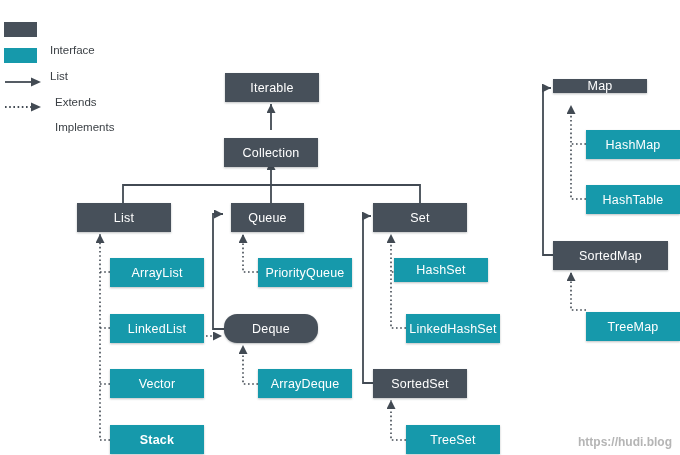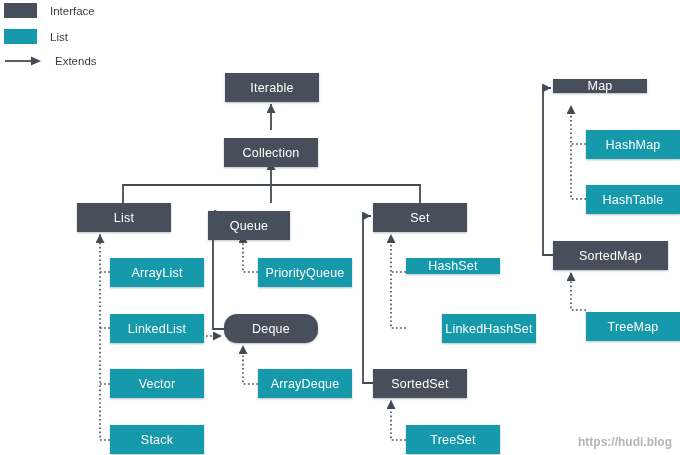--- a/index.html
+++ b/index.html
@@ -5,21 +5,21 @@
   html,body{margin:0;padding:0;background:#fff;}
   .stage{
     position:relative;width:680px;height:455px;background:#fff;overflow:hidden;
     font-family:"Liberation Sans","DejaVu Sans",sans-serif;
   }
   
   .legend-row{position:absolute;left:4px;display:flex;align-items:center;}
   .legend-swatch{width:33px;height:15px;flex:0 0 33px;}
   .legend-swatch.interface{background:var(--c-interface);}
   .legend-swatch.class{background:var(--c-class);}
-  .legend-label{margin-left:13px;font-size:11.5px;color:var(--c-legend-text);white-space:nowrap;}
+  .legend-label{margin-left:13px;font-size:11.5px;color:var(--c-legend-text);white-space:nowrap;margin-top:41px;}
   .legend-arrow{width:38px;height:12px;flex:0 0 38px;}
   .legend-arrow line{stroke:var(--c-line);stroke-width:1.8;}
   .legend-arrow line.dotted{stroke-dasharray:1.6 2.6;}
   .legend-arrow polygon{fill:var(--c-line);}
   
   .node{
     position:absolute;display:flex;align-items:center;justify-content:center;
     color:var(--c-node-text);font-size:12.5px;letter-spacing:.2px;
     box-shadow:0 1px 2px rgba(40,45,50,.3);
   }
@@ -63,34 +63,34 @@
       <path d="M406,440 L391,440 L391,400" class="implements" marker-end="url(#arrowhead)"></path>
       <path d="M586,199 L571,199 L571,105" class="implements" marker-end="url(#arrowhead)"></path>
       <path d="M586,144 L571,144" class="implements"></path>
       <path d="M586,310 L571,310 L571,272" class="implements" marker-end="url(#arrowhead)"></path>
     </svg>
 
   <div>
       <div class="node interface" style="left: 225px; top: 73px; width: 94px; height: 29px;">Iterable</div>
       <div class="node interface" style="left: 224px; top: 130px; width: 94px; height: 29px; margin-top: 8px;">Collection</div>
       <div class="node interface" style="left: 77px; top: 203px; width: 94px; height: 29px;">List</div>
-      <div class="node interface" style="left: 208px; top: 203px; width: 82px; height: 29px; margin-top: 8px;">Queue</div>
+      <div class="node interface" style="left: 231px; top: 203px; width: 73px; height: 29px;">Queue</div>
       <div class="node interface" style="left: 373px; top: 203px; width: 94px; height: 29px;">Set</div>
       <div class="node interface" style="left: 224px; top: 314px; width: 94px; height: 29px; border-radius: 13px;">Deque</div>
       <div class="node interface" style="left: 373px; top: 369px; width: 94px; height: 29px;">SortedSet</div>
       <div class="node interface" style="left: 553px; top: 79px; width: 94px; height: 14px;">Map</div>
       <div class="node interface" style="left: 553px; top: 241px; width: 115px; height: 29px;">SortedMap</div>
       <div class="node class" style="left: 110px; top: 258px; width: 94px; height: 29px;">ArrayList</div>
       <div class="node class" style="left: 110px; top: 314px; width: 94px; height: 29px;">LinkedList</div>
       <div class="node class" style="left: 110px; top: 369px; width: 94px; height: 29px;">Vector</div>
-      <div class="node class" style="left: 110px; top: 425px; width: 94px; height: 29px;">Stack</div>
+      <div class="node class" style="left: 110px; top: 425px; width: 94px; height: 29px; font-weight: bold;">Stack</div>
       <div class="node class" style="left: 258px; top: 258px; width: 94px; height: 29px;">PriorityQueue</div>
       <div class="node class" style="left: 258px; top: 369px; width: 94px; height: 29px;">ArrayDeque</div>
-      <div class="node class" style="left: 406px; top: 258px; width: 94px; height: 16px;">HashSet</div>
-      <div class="node class" style="left: 406px; top: 314px; width: 94px; height: 29px; margin-left: 36px;">LinkedHashSet</div>
+      <div class="node class" style="left: 394px; top: 258px; width: 94px; height: 24px;">HashSet</div>
+      <div class="node class" style="left: 406px; top: 314px; width: 94px; height: 29px;">LinkedHashSet</div>
       <div class="node class" style="left: 406px; top: 425px; width: 94px; height: 29px;">TreeSet</div>
       <div class="node class" style="left: 586px; top: 130px; width: 94px; height: 29px;">HashMap</div>
       <div class="node class" style="left: 586px; top: 185px; width: 94px; height: 29px;">HashTable</div>
       <div class="node class" style="left: 586px; top: 312px; width: 94px; height: 29px;">TreeMap</div>
     </div>
 
   <div class="legend-row" style="top:3px">
     <div class="legend-swatch interface"></div>
     <div class="legend-label">Interface</div>
   </div>
@@ -98,15 +98,22 @@
     <div class="legend-swatch class"></div>
     <div class="legend-label">List</div>
   </div>
   <div class="legend-row" style="top:55px">
     <svg class="legend-arrow" viewBox="0 0 38 12">
       <line x1="1" y1="6" x2="27" y2="6"></line>
       <polygon points="27,1.5 37,6 27,10.5"></polygon>
     </svg>
     <div class="legend-label">Extends</div>
   </div>
+  <div class="legend-row" style="top:80px">
+    <svg class="legend-arrow" viewBox="0 0 38 12">
+      <line class="dotted" x1="1" y1="6" x2="27" y2="6"></line>
+      <polygon points="27,1.5 37,6 27,10.5"></polygon>
+    </svg>
+    <div class="legend-label">Implements</div>
+  </div>
 
   <div class="watermark">https://hudi.blog</div>
 </div>
 
 </body></html>

